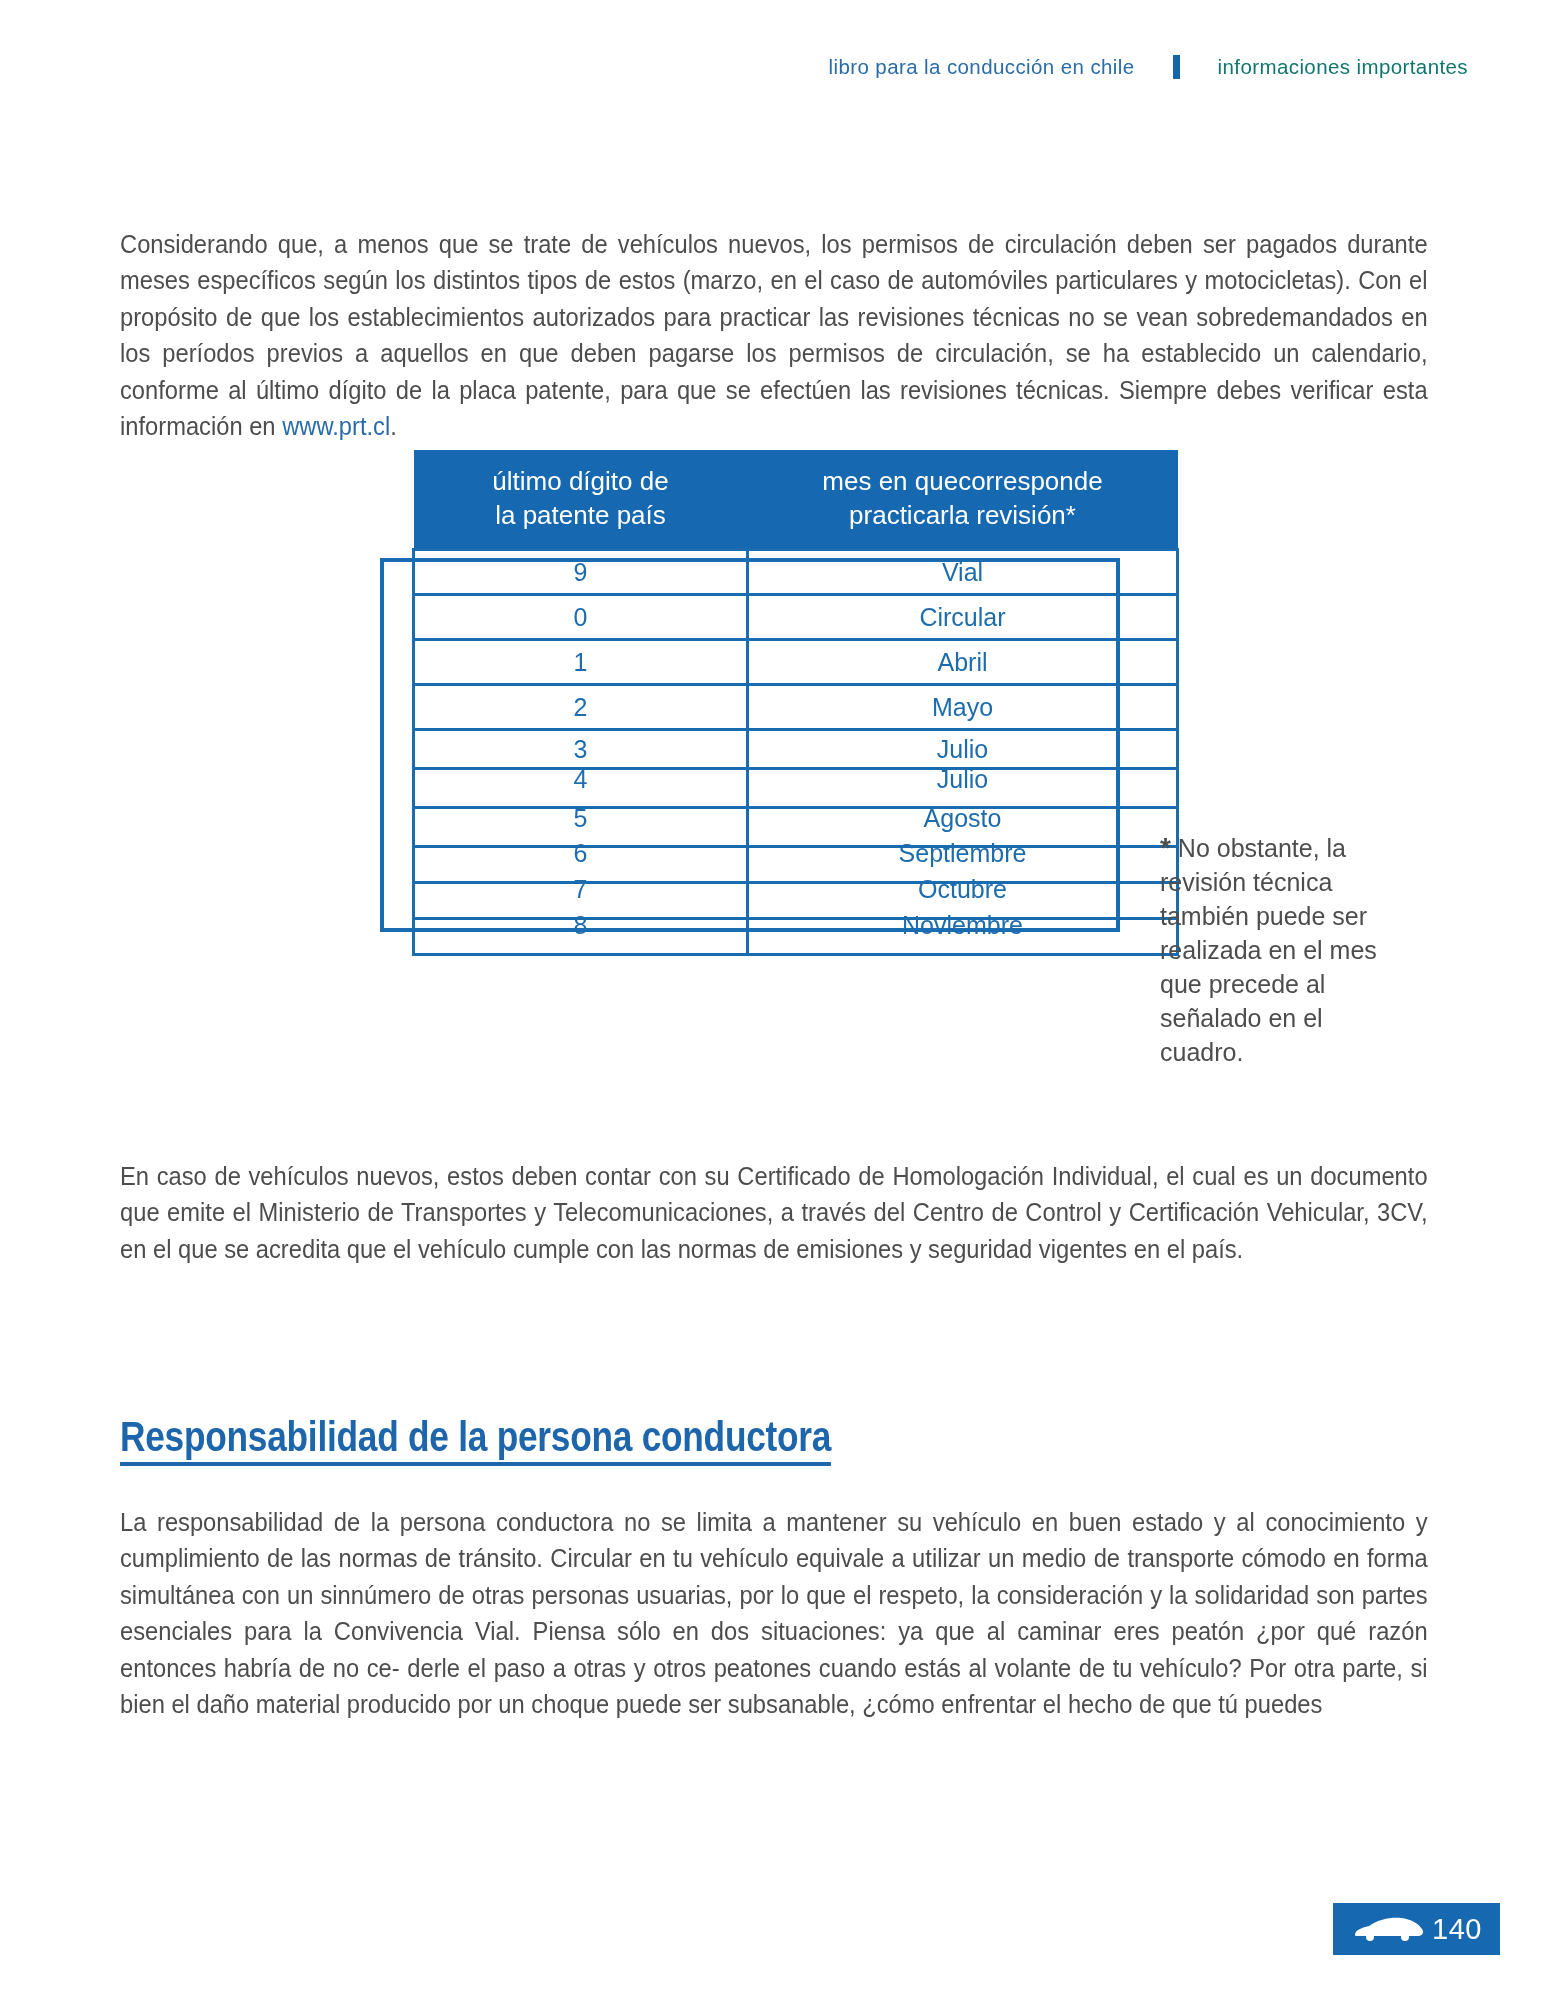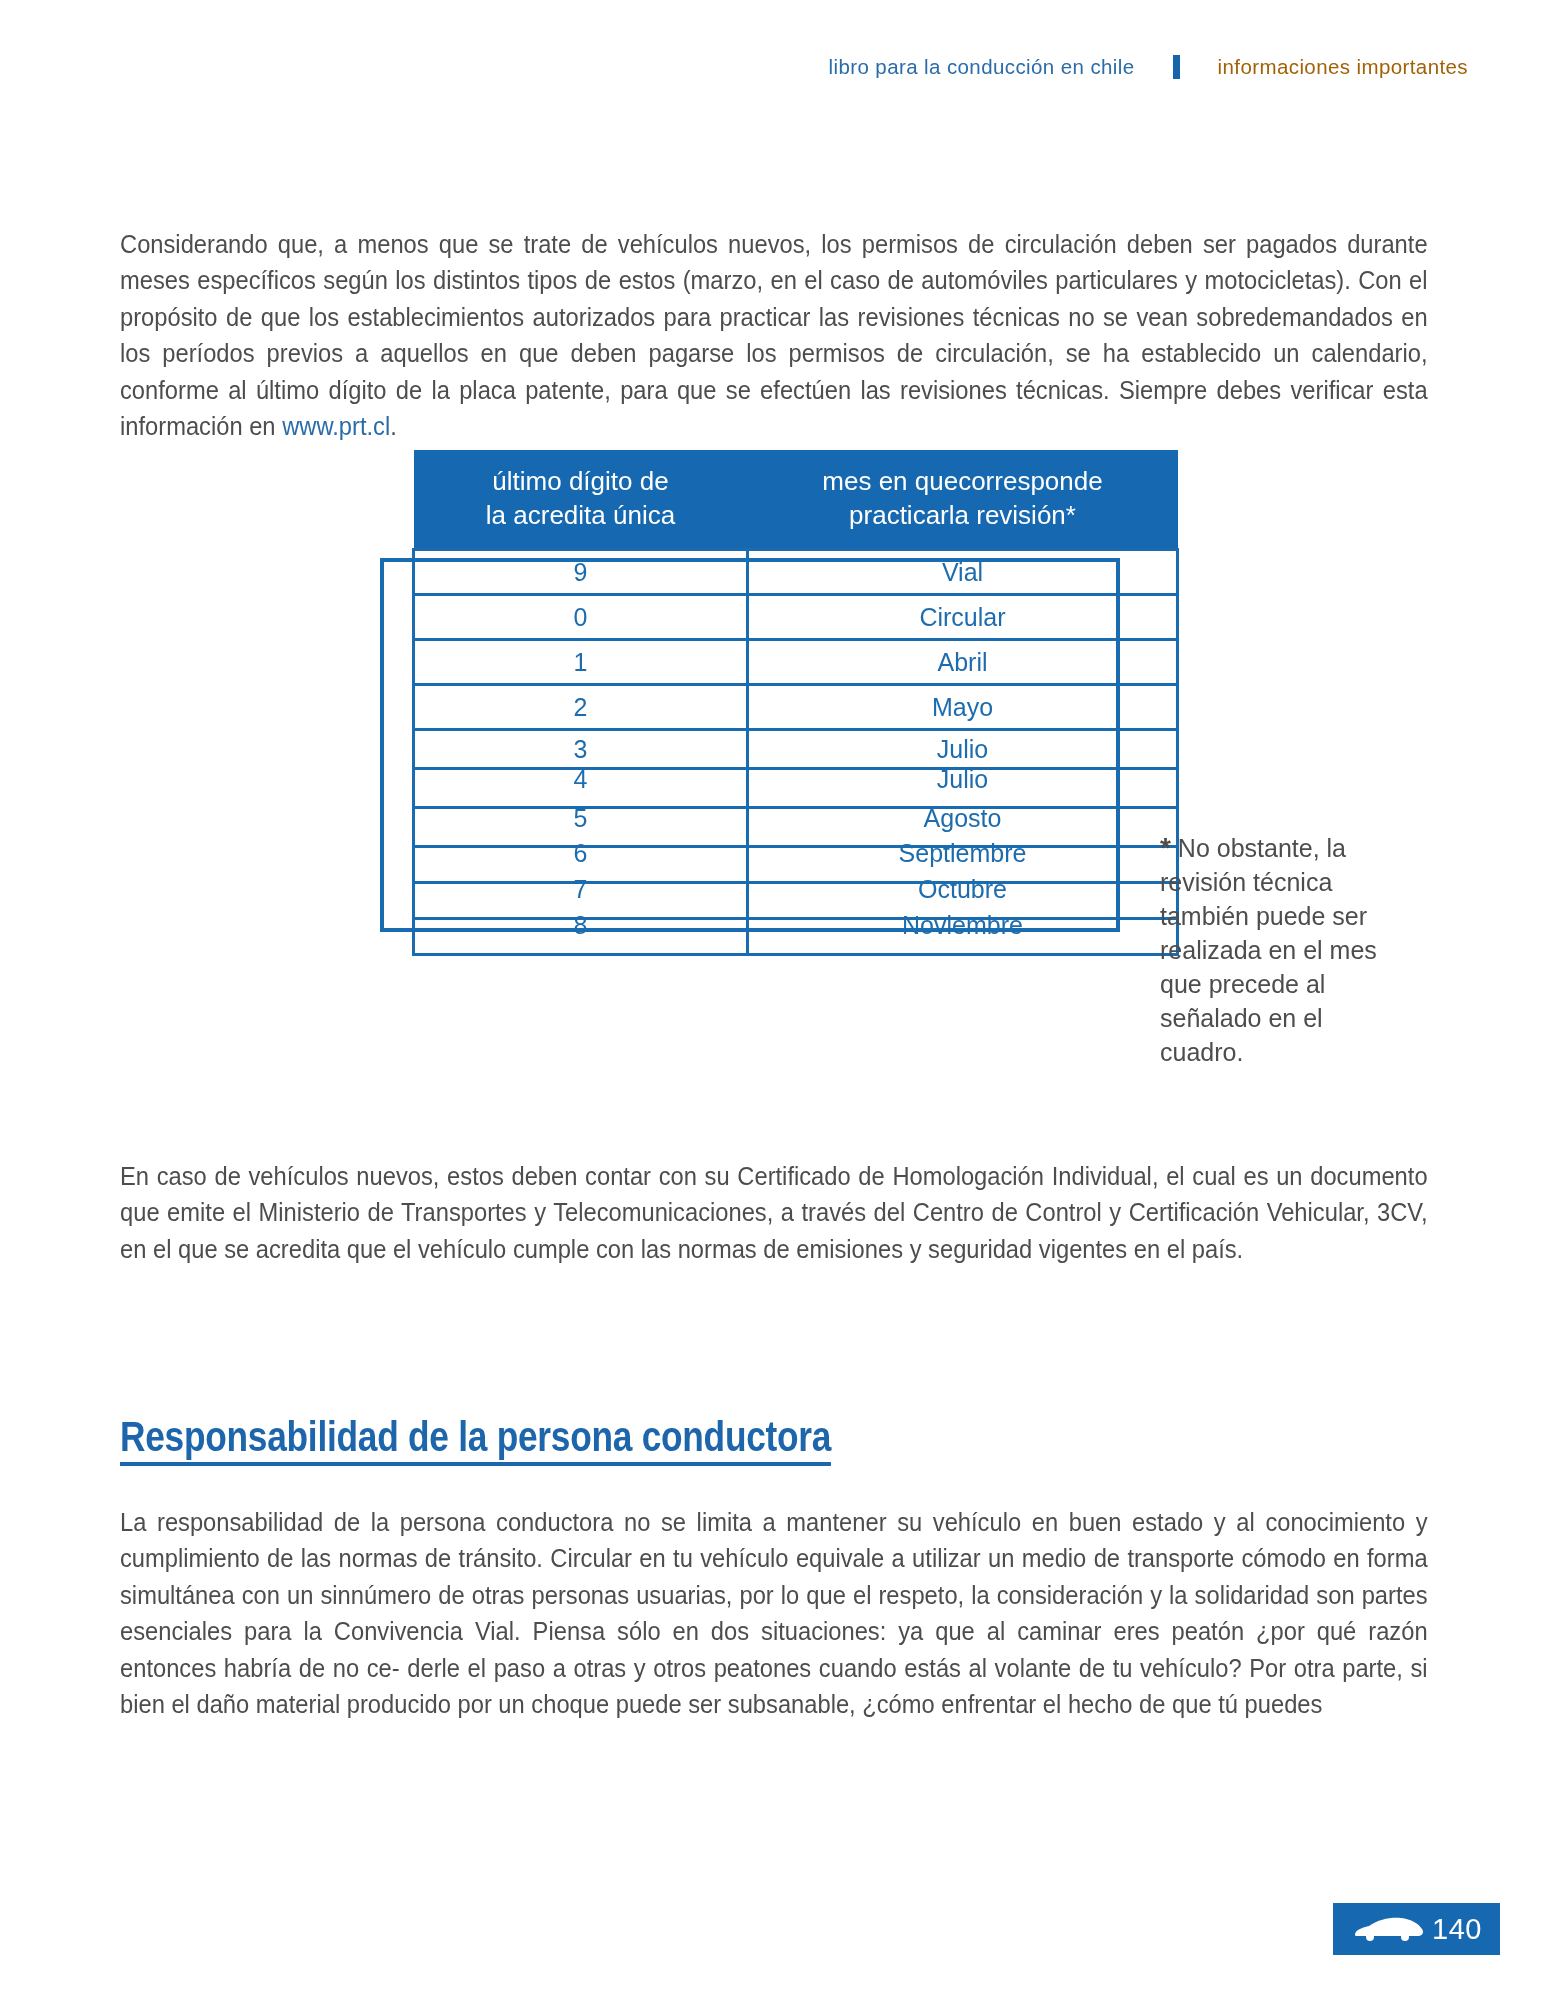--- a/index.html
+++ b/index.html
@@ -38,21 +38,21 @@
   .header-divider {
     display: inline-block;
     width: 7px;
     height: 24px;
     background: #1565ab;
     margin: 0 38px;
     flex: 0 0 auto;
   }
   .header-right-text {
     font-size: 20.5px;
-    color: #a16207;
+    color: #0f766e;
     letter-spacing: 0.4px;
     white-space: nowrap;
   }
 
   
   .content {
     position: absolute;
     left: 120px;
     top: 0;
     width: 1308px;
@@ -232,21 +232,21 @@
 
   <p class="para" id="para-third">La responsabilidad de la persona conductora no se limita a mantener su vehículo en buen estado y al conocimiento y cumplimiento de las normas de tránsito. Circular en tu vehículo equivale a utilizar un medio de transporte cómodo en forma simultánea con un sinnúmero de otras personas usuarias, por lo que el respeto, la consideración y la solidaridad son partes esenciales para la Convivencia Vial. Piensa sólo en dos situaciones: ya que al caminar eres peatón ¿por qué razón entonces habría de no ce- derle el paso a otras y otros peatones cuando estás al volante de tu vehículo? Por otra parte, si bien el daño material producido por un choque puede ser subsanable, ¿cómo enfrentar el hecho de que tú puedes</p>
 </div>
 
 <div class="table-wrap">
   <table class="cal">
     <thead>
       <tr>
         <th class="col-a">
           <div>último dígito de</div>
-          <div>la acredita única</div>
+          <div>la patente país</div>
         </th>
         <th class="col-b">
           <div>mes en quecorresponde</div>
           <div>practicarla revisión*</div>
         </th>
       </tr>
     </thead>
     <tbody>
       <tr>
         <td><span>9</span></td>

